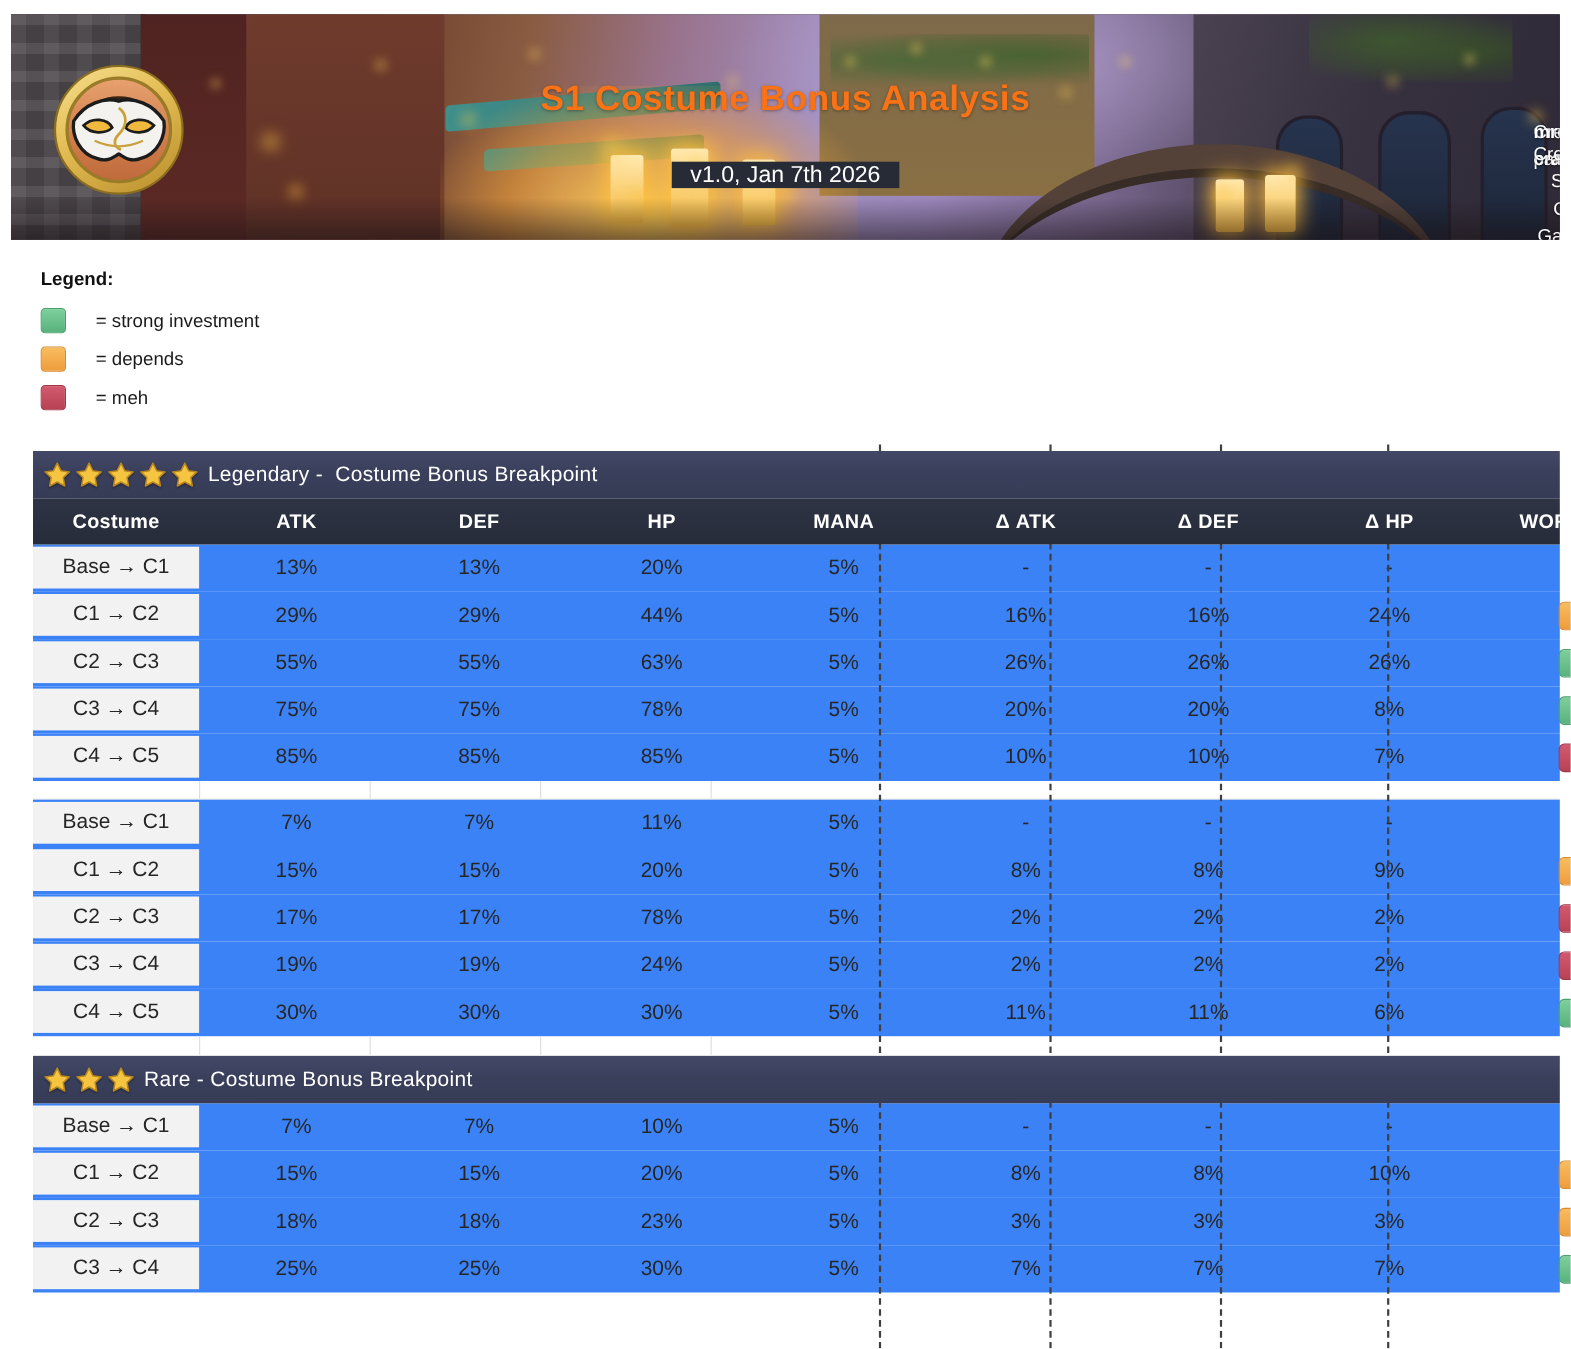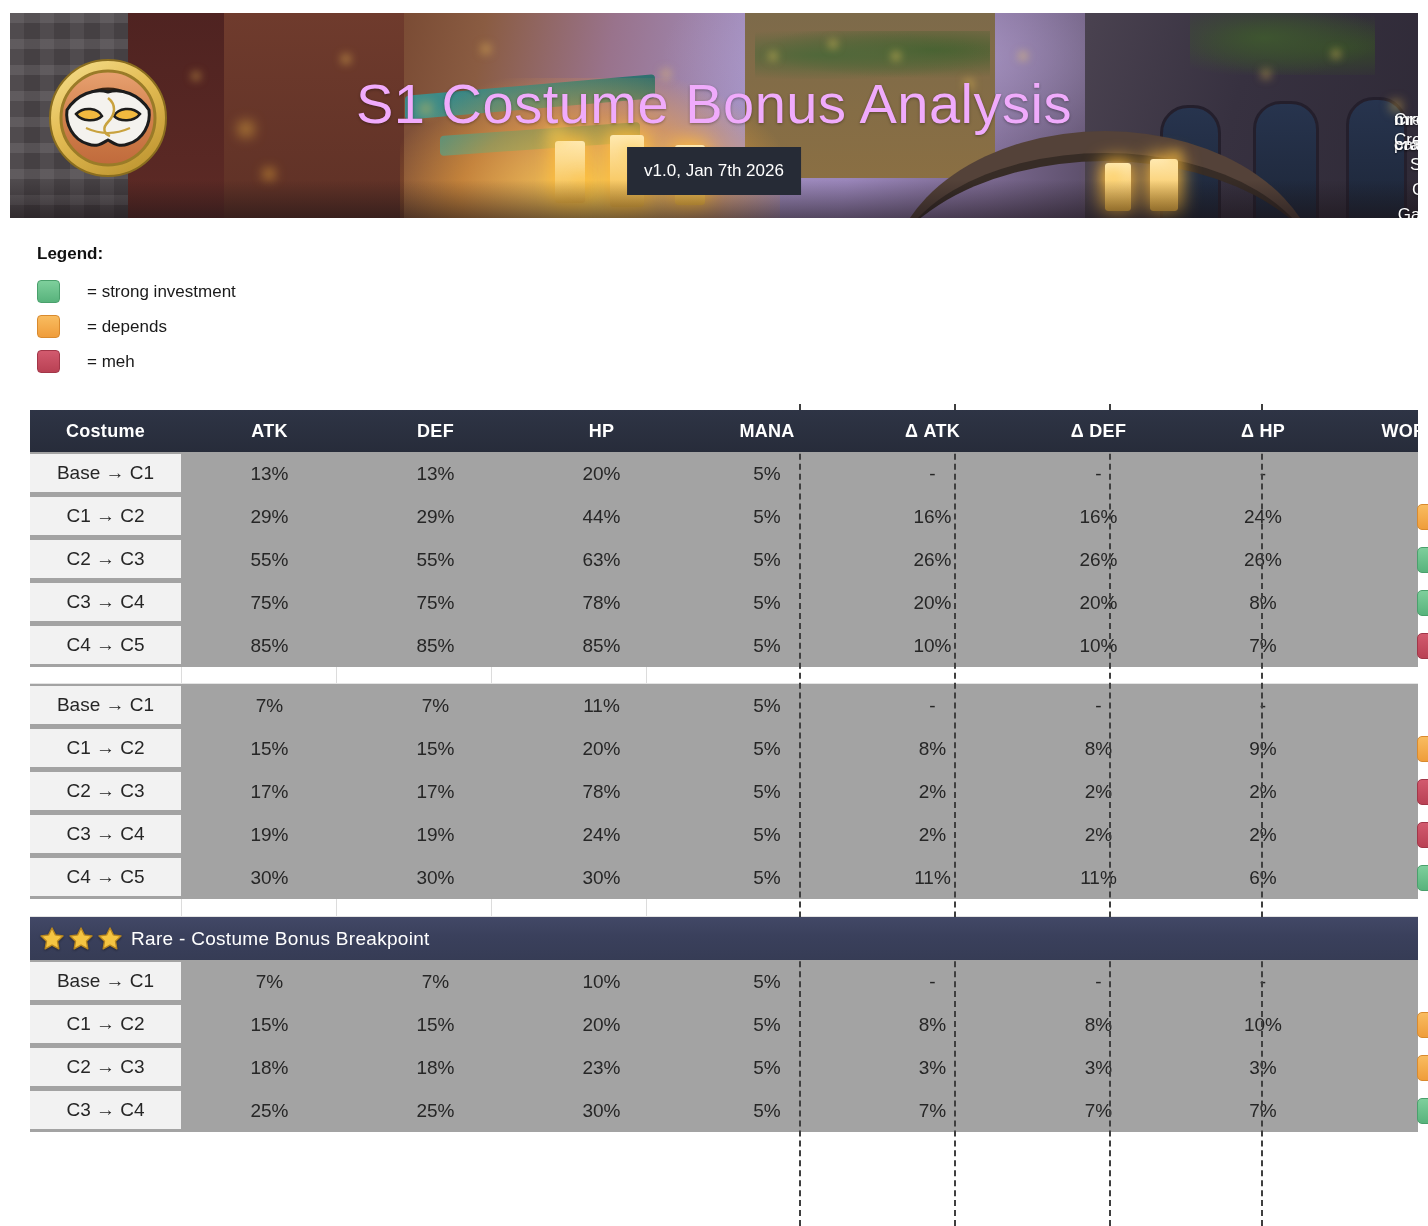--- a/index.html
+++ b/index.html
@@ -42,22 +42,22 @@
     570px 168px 14px 5px rgba(255,195,65,.8),622px 140px 15px 6px rgba(255,205,75,.85),
     655px 60px 10px 3px rgba(255,210,90,.6),705px 160px 14px 5px rgba(255,200,70,.8),
     762px 42px 9px 3px rgba(255,215,95,.55),822px 30px 9px 3px rgba(255,215,95,.55),
     885px 42px 9px 3px rgba(255,215,95,.6),958px 70px 10px 3px rgba(255,210,85,.6),
     1012px 42px 9px 3px rgba(255,215,95,.55),1102px 162px 13px 5px rgba(255,200,70,.7),
     1165px 142px 12px 4px rgba(255,195,65,.65),1255px 60px 10px 3px rgba(255,210,85,.6),
     1325px 40px 9px 3px rgba(255,215,95,.55),1385px 92px 11px 4px rgba(255,205,80,.6),
     185px 62px 9px 3px rgba(255,210,90,.5),85px 100px 8px 2px rgba(255,210,90,.4);}
   .water{left:0;right:0;bottom:0;height:38px;background:linear-gradient(rgba(30,20,25,0),rgba(25,18,22,.55));}
   .medallion{left:38px;top:45px;width:120px;height:120px;}
-  .banner-title{left:50%;top:58px;transform:translateX(-50%);margin:0;color:#f0abfc;font-size:56px;font-weight:400;letter-spacing:.5px;white-space:nowrap;text-shadow:0 1px 3px rgba(0,0,0,.35);}
-  .version-chip{left:50%;top:134px;transform:translateX(-50%);background:#262b36;color:#fff;font-size:17px;padding:14px 17px;white-space:nowrap;}
+  .banner-title{left:50%;top:58px;transform:translateX(-50%);margin:0;color:#f97316;font-size:32px;font-weight:700;letter-spacing:.5px;white-space:nowrap;text-shadow:0 1px 3px rgba(0,0,0,.35);}
+  .version-chip{left:50%;top:134px;transform:translateX(-50%);background:#262b36;color:#fff;font-size:21px;padding:0 17px;white-space:nowrap;}
   .credits{right:24px;top:94px;text-align:right;color:#fff;font-size:17px;line-height:25px;text-shadow:0 1px 2px rgba(0,0,0,.45);}
   .credits .cr-label{font-weight:400;margin-right:5px;}
   .credits .cr-name{font-weight:700;}
   .cr-credits{margin-top:20px;font-weight:400;}
 
   
   .legend{position:absolute;left:37px;top:244px;}
   .legend-heading{font-size:17px;font-weight:700;color:#111;margin-bottom:17px;}
   .legend-item{display:flex;align-items:center;gap:27px;margin-bottom:14px;height:21px;}
   .swatch{width:21px;height:21px;border-radius:4px;flex:0 0 auto;}
@@ -71,21 +71,21 @@
   .vdash{position:absolute;top:0;bottom:0;width:0;border-left:2px dashed #3f3f3f;z-index:1;}
   .spacer{height:6px;}
   .tgap{border-bottom:1px solid #e4e4e4;background-image:linear-gradient(#dcdcdc,#dcdcdc),linear-gradient(#dcdcdc,#dcdcdc),linear-gradient(#dcdcdc,#dcdcdc),linear-gradient(#dcdcdc,#dcdcdc);background-size:1px 100%;background-repeat:no-repeat;background-position:151px 0,306px 0,461px 0,616px 0;}
   .band{position:relative;z-index:2;height:43px;background:linear-gradient(#424866,#3a405c 45%,#363c55);display:flex;align-items:center;padding-left:10px;box-sizing:border-box;}
   .stars{display:flex;gap:5px;margin-right:9px;}
   .stars svg{display:block;filter:drop-shadow(0 1px 1px rgba(0,0,0,.4));}
   .band-title{color:#fff;font-size:19px;letter-spacing:.3px;white-space:pre;}
   .grid{display:grid;grid-template-columns:151px 155px 155px 155px 154px 155px 155px 152px 156px;align-items:center;gap:11px;}
   .colhead{position:relative;z-index:2;height:42px;background:linear-gradient(#2e3445,#272c3a);}
   .hcell{color:#fff;font-size:18px;font-weight:700;text-align:center;letter-spacing:.3px;}
-  .trow{height:43px;background:#a3a3a3;}
+  .trow{height:43px;background:#3b82f6;}
   .cell{font-size:19px;color:#262626;text-align:center;}
   .cell-label{height:43px;box-sizing:border-box;padding:2px 0 3px;}
   .label-inner{background:#f2f2f2;height:100%;display:flex;align-items:center;justify-content:center;font-size:19px;color:#262626;}
   .worthy{display:flex;justify-content:center;align-items:center;z-index:2;}
   .bdg{width:21px;height:24px;border-radius:5px;}
   .bdg.green{background:linear-gradient(#7ecf9c,#58b37c);border:1px solid #4aa06c;}
   .bdg.orange{background:linear-gradient(#f9bc60,#ef9d3b);border:1px solid #d98a2e;}
   .bdg.red{background:linear-gradient(#d25a6e,#b94154);border:1px solid #a23648;}
 </style>
 </head>
@@ -173,20 +173,40 @@
       <span class="legend-label">= meh</span>
     </div>
   </section>
 
   <section class="tables-wrap" id="tables">
       <div class="vdash" style="left: 769px;"></div>
       <div class="vdash" style="left: 924px;"></div>
       <div class="vdash" style="left: 1079px;"></div>
       <div class="vdash" style="left: 1231px;"></div>
       <div class="spacer"></div>
+      <div class="band">
+        <span class="stars">
+          <svg width="24" height="23" viewBox="0 0 24 23">
+            <polygon points="12,1 15.4,7.9 23,9 17.5,14.2 18.8,21.8 12,18.2 5.2,21.8 6.5,14.2 1,9 8.6,7.9" fill="#f5c542" stroke="#b8871f" stroke-width="1.4" stroke-linejoin="round"></polygon>
+          </svg>
+          <svg width="24" height="23" viewBox="0 0 24 23">
+            <polygon points="12,1 15.4,7.9 23,9 17.5,14.2 18.8,21.8 12,18.2 5.2,21.8 6.5,14.2 1,9 8.6,7.9" fill="#f5c542" stroke="#b8871f" stroke-width="1.4" stroke-linejoin="round"></polygon>
+          </svg>
+          <svg width="24" height="23" viewBox="0 0 24 23">
+            <polygon points="12,1 15.4,7.9 23,9 17.5,14.2 18.8,21.8 12,18.2 5.2,21.8 6.5,14.2 1,9 8.6,7.9" fill="#f5c542" stroke="#b8871f" stroke-width="1.4" stroke-linejoin="round"></polygon>
+          </svg>
+          <svg width="24" height="23" viewBox="0 0 24 23">
+            <polygon points="12,1 15.4,7.9 23,9 17.5,14.2 18.8,21.8 12,18.2 5.2,21.8 6.5,14.2 1,9 8.6,7.9" fill="#f5c542" stroke="#b8871f" stroke-width="1.4" stroke-linejoin="round"></polygon>
+          </svg>
+          <svg width="24" height="23" viewBox="0 0 24 23">
+            <polygon points="12,1 15.4,7.9 23,9 17.5,14.2 18.8,21.8 12,18.2 5.2,21.8 6.5,14.2 1,9 8.6,7.9" fill="#f5c542" stroke="#b8871f" stroke-width="1.4" stroke-linejoin="round"></polygon>
+          </svg>
+        </span>
+        <span class="band-title">Legendary -  Costume Bonus Breakpoint</span>
+      </div>
       <div class="grid colhead">
         <div class="hcell">Costume</div>
         <div class="hcell">ATK</div>
         <div class="hcell">DEF</div>
         <div class="hcell">HP</div>
         <div class="hcell">MANA</div>
         <div class="hcell">Δ ATK</div>
         <div class="hcell">Δ DEF</div>
         <div class="hcell">Δ HP</div>
         <div class="hcell">WORTHY?</div>

